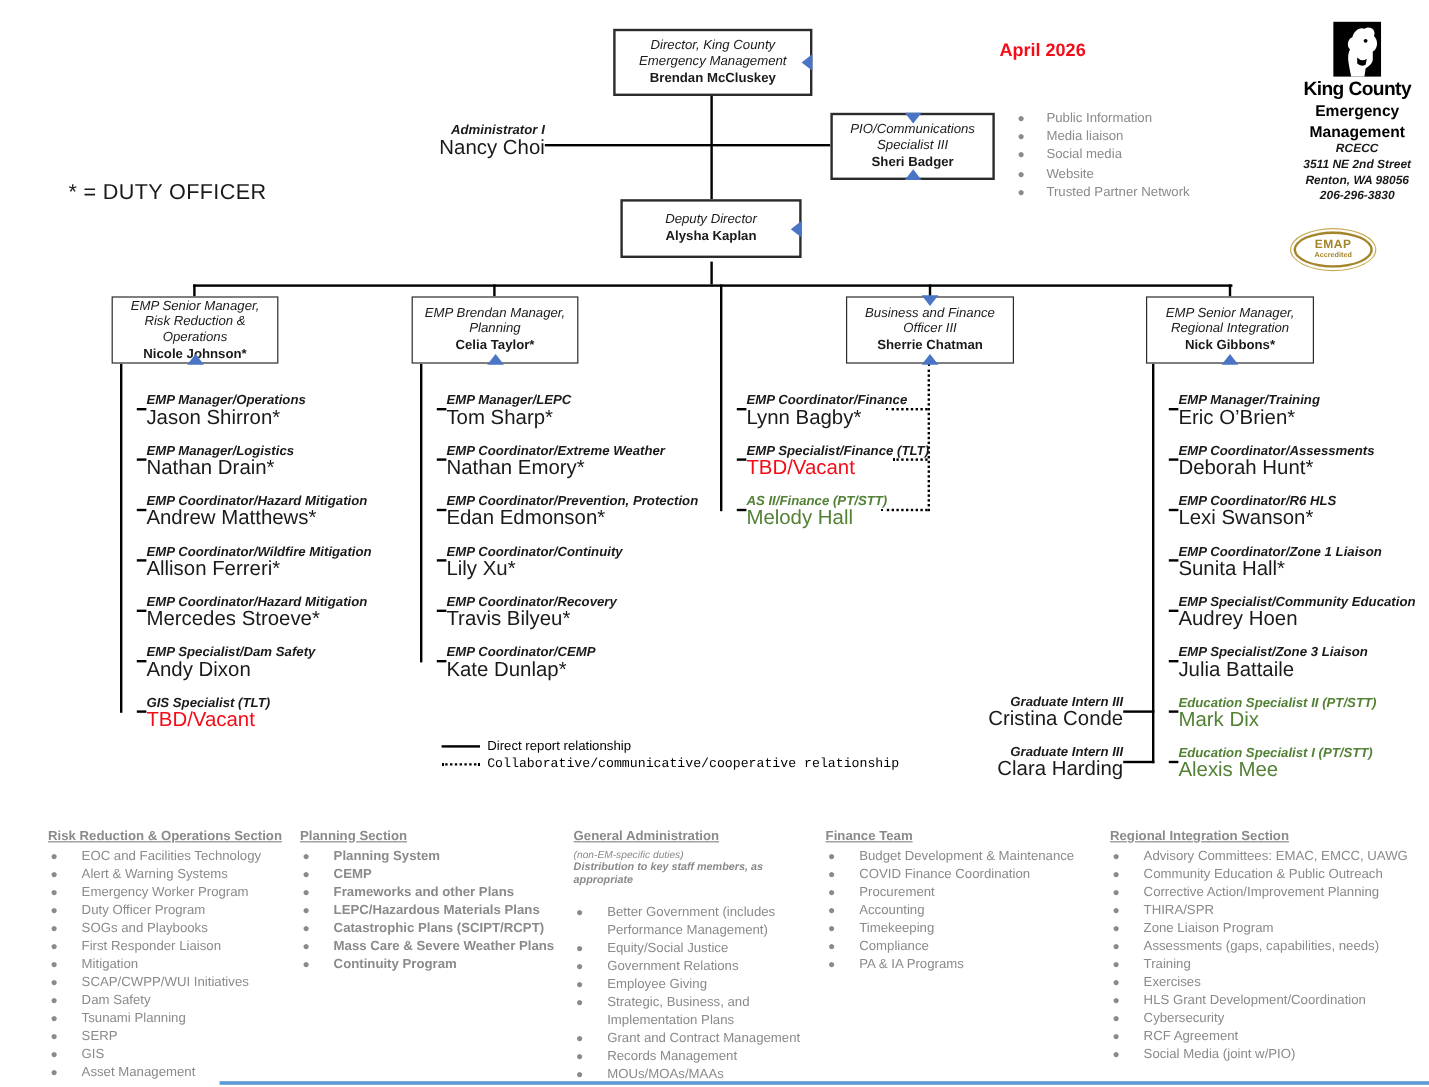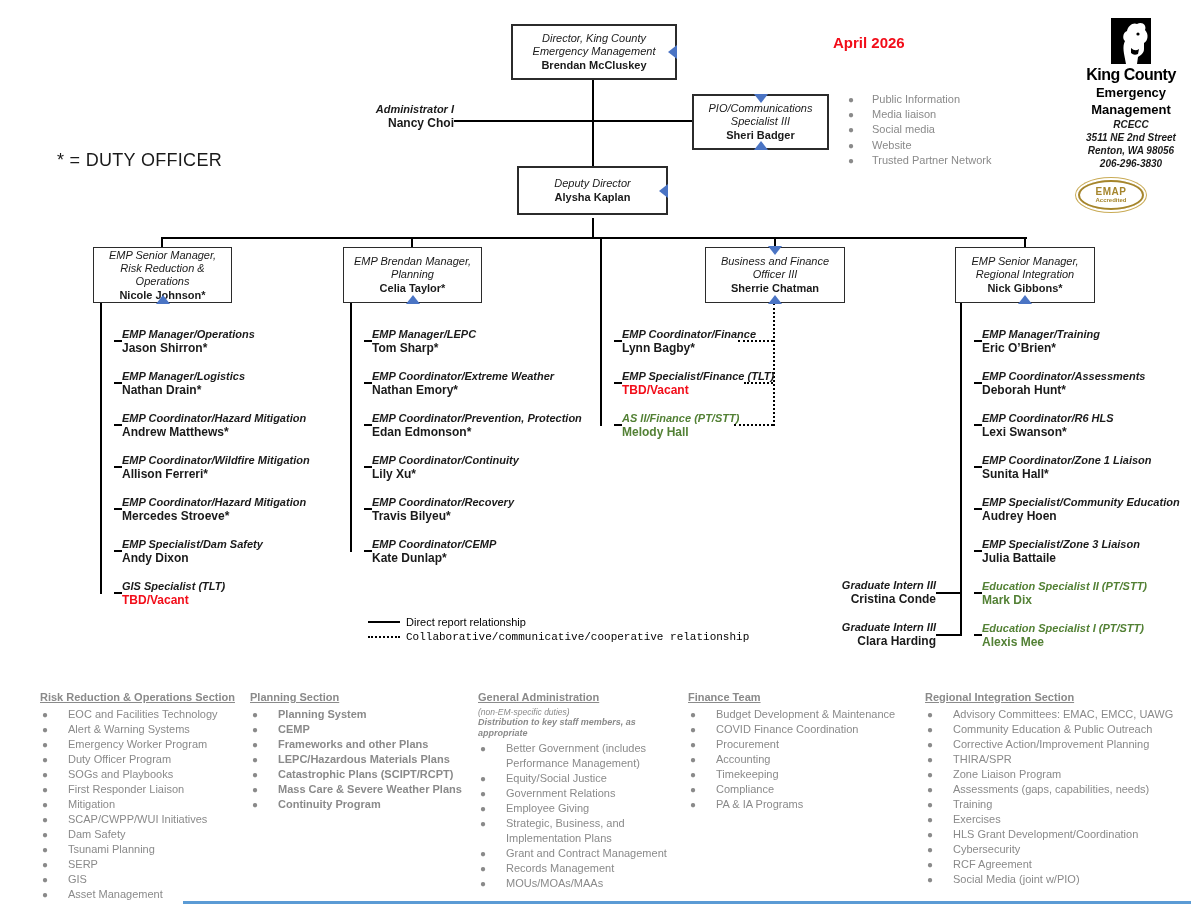--- a/index.html
+++ b/index.html
@@ -29,21 +29,21 @@
           border-top:9px solid #4a74c4;}
   .tri-left{right:-2px;top:50%;transform:translateY(-50%);
           border-top:7px solid transparent;border-bottom:7px solid transparent;
           border-right:9px solid #4a74c4;}
 
   
   .staff-col{position:absolute;width:262px;padding-left:12px;}
   .staff-entry{position:relative;height:42px;padding-left:8px;box-sizing:border-box;}
   .staff-entry::before{content:"";position:absolute;left:0;top:13px;width:8px;height:2px;background:#000;}
   .s-title{font-style:italic;font-weight:bold;font-size:11px;line-height:14px;white-space:nowrap;}
-  .s-name{font-weight:bold;font-size:12px;line-height:14px;white-space:nowrap;}
+  .s-name{font-weight:normal;font-size:17px;line-height:14px;white-space:nowrap;}
   .red{color:#f20d19;}
   .green{color:#538135;}
 
   
   .intern{position:absolute;width:120px;text-align:right;}
   .intern .s-title,.intern .s-name{white-space:nowrap;}
 
   
   .admin-label{position:absolute;left:320px;top:102px;width:134px;text-align:right;}
   .date-label{position:absolute;left:833px;top:34px;font-size:15px;font-weight:bold;color:#f20d19;}
@@ -53,33 +53,33 @@
               color:#8a8a8a;font-size:11px;line-height:15.2px;}
   .pio-duties li{display:flex;}
   .pio-duties .fb{width:24px;flex:none;font-size:10px;}
 
   
   .logo{position:absolute;left:1078px;top:18px;width:106px;text-align:center;}
   .logo .mark{display:block;margin:0 auto 2px auto;}
   .logo .county{font-weight:bold;font-size:16px;letter-spacing:-0.5px;line-height:18px;color:#000;}
   .logo .dept{font-weight:bold;font-size:13px;line-height:17px;color:#000;}
   .logo .addr{font-style:italic;font-weight:600;font-size:10px;line-height:13px;color:#1a1a1a;}
-  .badge{display:inline-block;margin-top:10px;width:62px;height:26px;border:2px solid #a5852c;border-radius:50%;
+  .badge{display:inline-block;margin-top:23px;width:62px;height:26px;border:2px solid #a5852c;border-radius:50%;
          box-shadow:0 0 0 2px #fff,0 0 0 3px #c9ab56;display:flex;flex-direction:column;justify-content:center;}
   .badge .b1{font-weight:bold;font-size:10px;line-height:10px;color:#a5852c;letter-spacing:.5px;}
   .badge .b2{font-weight:bold;font-size:6px;line-height:7px;color:#a5852c;}
 
   
   .legend-label{position:absolute;font-size:11px;line-height:14px;color:#000;}
 
   
   .fsec{position:absolute;top:690px;color:#8a8a8a;}
   .fhead{font-size:11px;font-weight:bold;text-decoration:underline;line-height:14px;margin-bottom:3px;}
   .fnote1{font-style:italic;font-size:8.5px;line-height:10px;}
-  .fnote2{font-style:italic;font-weight:bold;font-size:9px;line-height:11px;margin-bottom:2px;}
+  .fnote2{font-style:italic;font-weight:bold;font-size:9px;line-height:11px;margin-bottom:14px;}
   .flist{margin:0;padding:0;list-style:none;font-size:11px;line-height:15px;}
   .fitem{display:flex;padding-left:2px;}
   .fitem .fb{width:26px;flex:none;font-size:10px;}
   .fitem .ft{flex:1;}
   .bold-items .ft{font-weight:600;}
 
   .footer-bar{position:absolute;left:183px;top:901px;width:1008px;height:3px;background:#5b9bd5;}
 </style>
 </head>
 <body>

